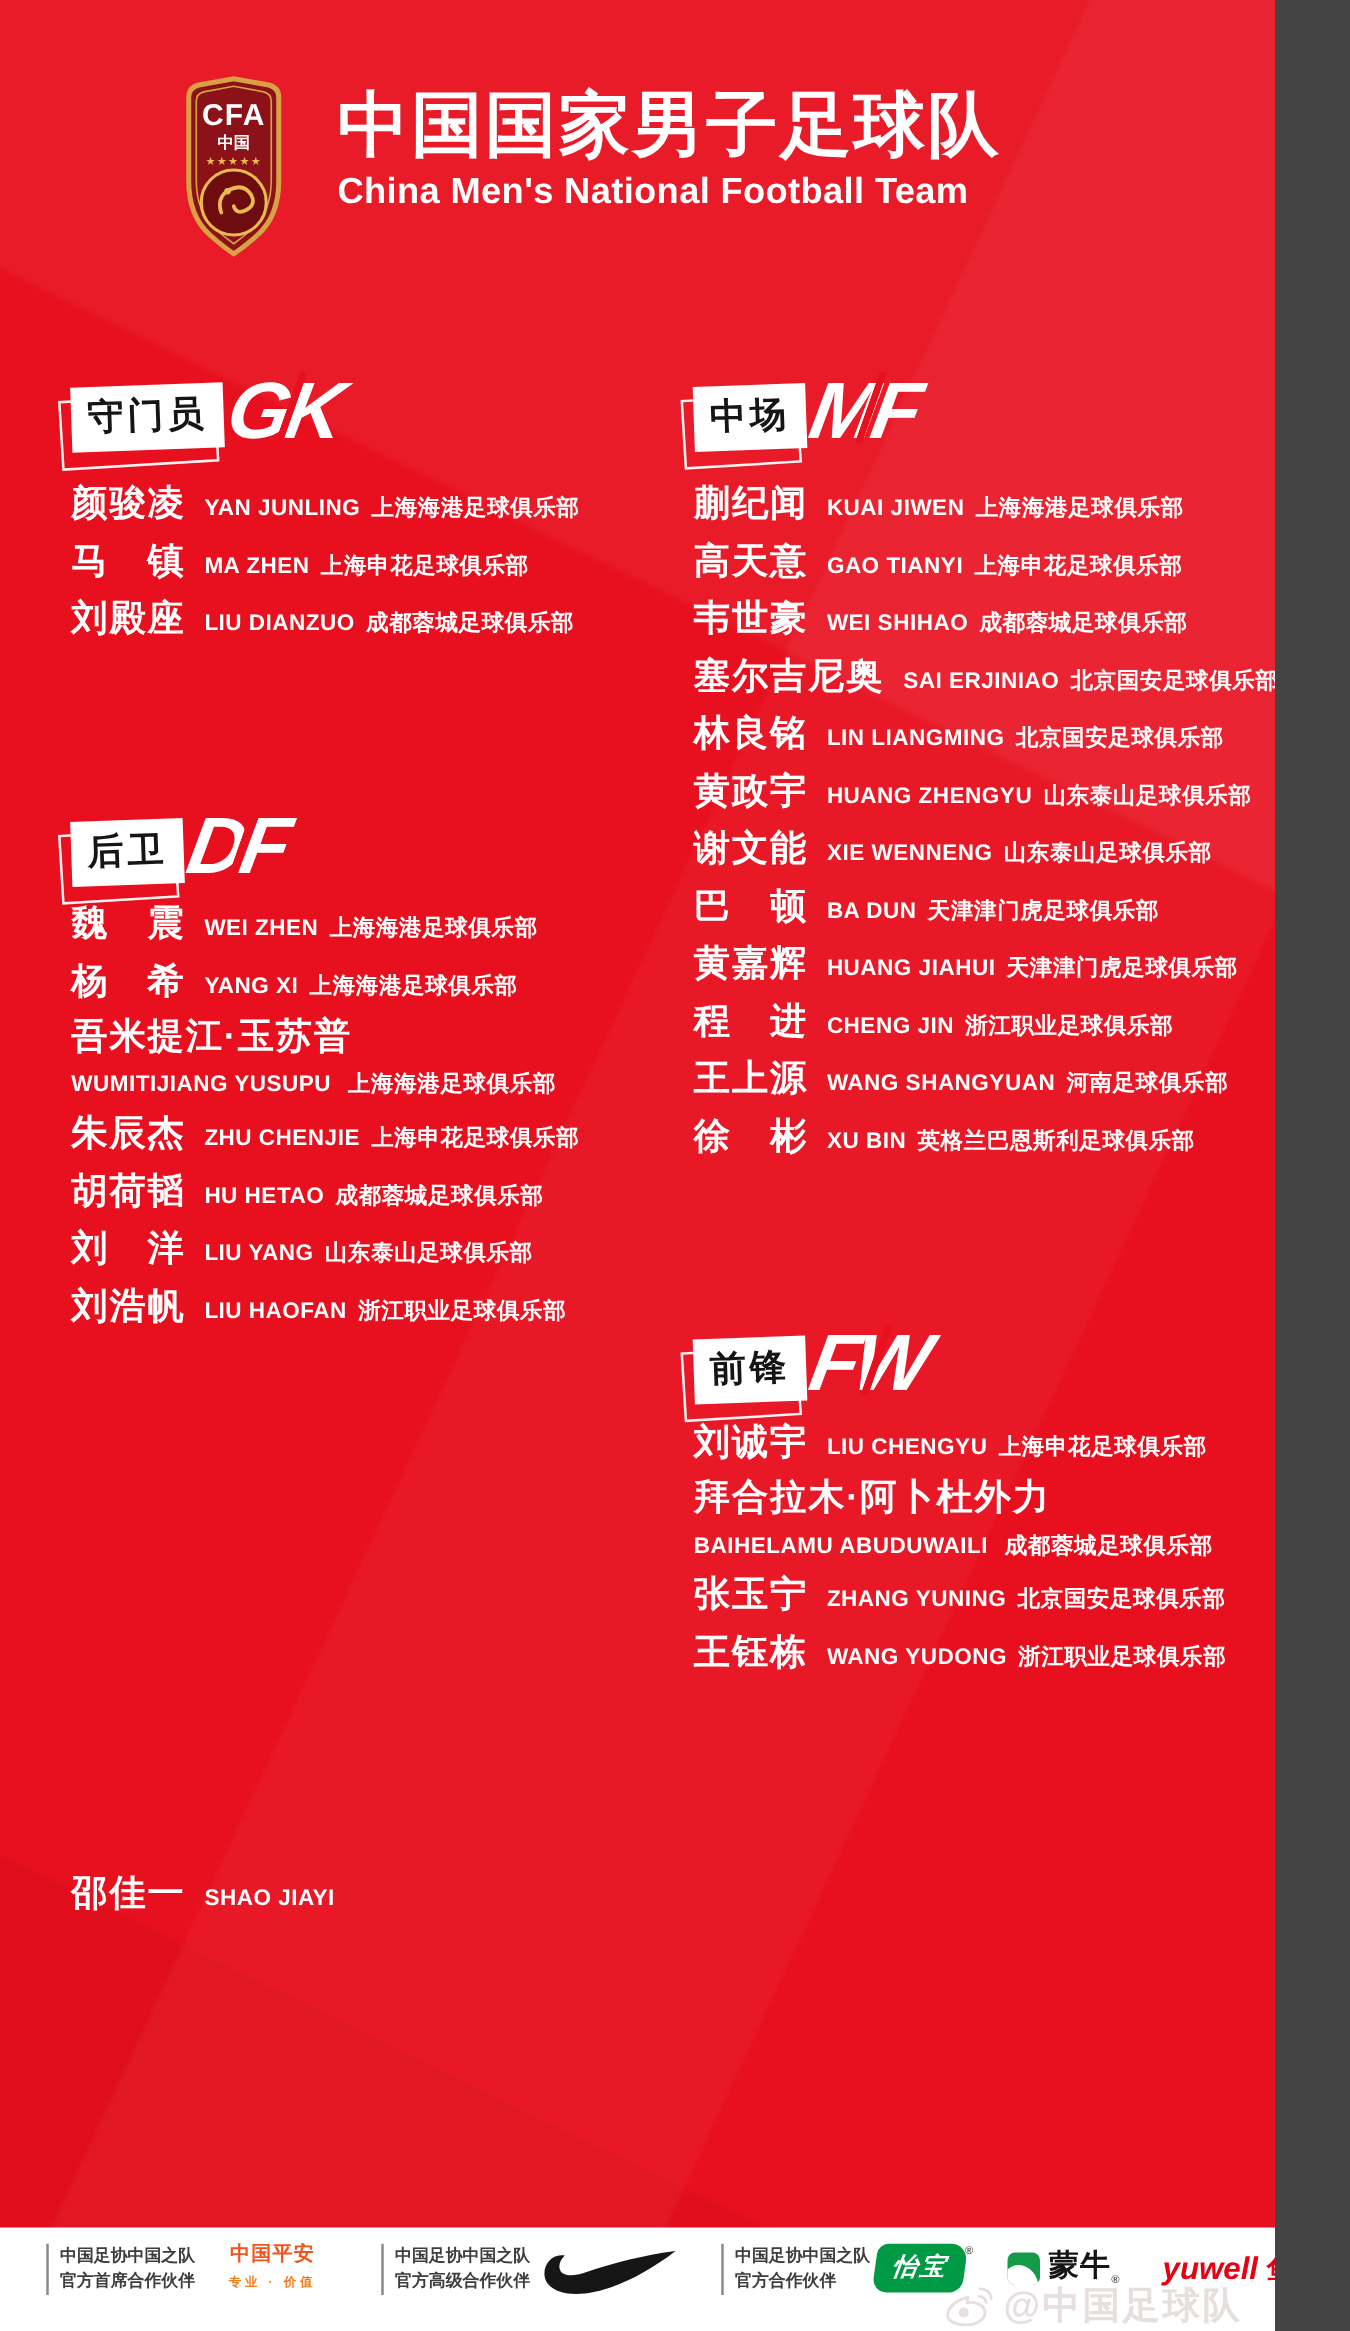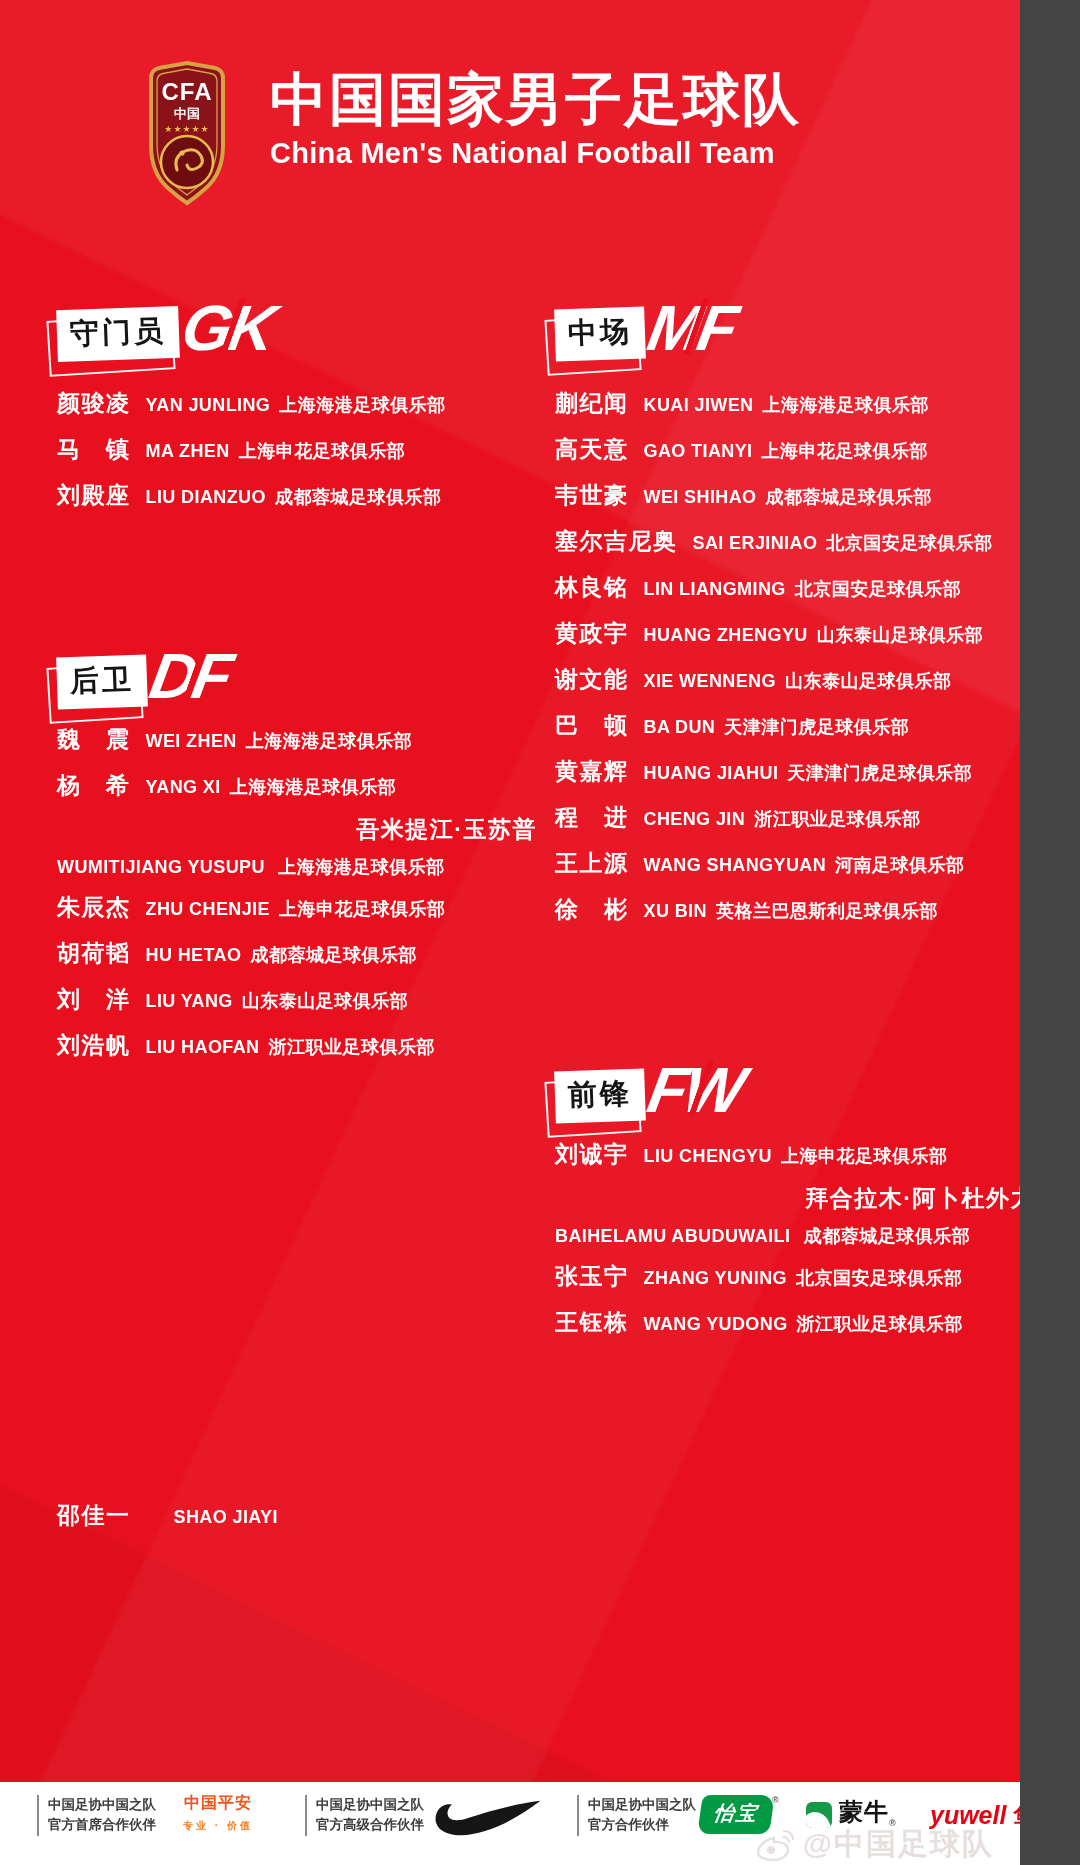--- a/index.html
+++ b/index.html
@@ -32,32 +32,32 @@
            transform:rotate(-2deg);}
   .sec-abbr{position:relative;font-size:64px;line-height:56px;font-weight:900;font-style:italic;
             letter-spacing:-4px;transform:skewX(-10deg);margin-left:4px;}
   .sec-abbr::after{content:"";position:absolute;left:-8px;right:-4px;top:-2px;bottom:2px;
             background:linear-gradient(100deg, rgba(0,0,0,0) 54%, #E80F1E 54.5%, #E80F1E 59.5%, rgba(0,0,0,0) 60%);}
 
   .rows-gk,.rows-mf{margin-top:16px;}
   .rows-df{margin-top:4px;}
   .rows-fw{margin-top:5px;}
   .row{display:flex;align-items:baseline;height:46px;}
-  .pname{font-size:23px;font-weight:800;line-height:46px;letter-spacing:1.5px;white-space:pre;text-align:right;}
+  .pname{font-size:29px;font-weight:800;line-height:46px;letter-spacing:1.5px;white-space:pre;}
   .pen{font-size:18px;font-weight:700;margin-left:15px;letter-spacing:0.4px;white-space:pre;}
   .pclub{font-size:18px;font-weight:700;margin-left:9px;letter-spacing:0.5px;}
   .row2{display:block;height:76px;}
   .row2 .pname{line-height:42px;display:block;}
   .row2 .subline{line-height:30px;margin-top:2px;}
   .row2 .pen{margin-left:0;}
 
   
   .coach{position:absolute;left:57px;top:1480px;}
   .coach-label{font-size:30px;font-weight:900;color:#F5BE58;letter-spacing:3px;line-height:40px;}
-  .coach-row{margin-top:12px;gap:28px;}
+  .coach-row{margin-top:12px;}
 
   
   .footer{position:absolute;left:0;top:1782px;width:1080px;height:83px;background:#fff;color:#3d3d3d;}
   .plabel{position:absolute;top:13px;font-size:13.5px;line-height:1.5;font-weight:600;
           border-left:2px solid #8a8a8a;padding-left:9px;color:#3d3d3d;}
   #plabel-1{left:37px;} #plabel-2{left:305px;} #plabel-3{left:577px;}
   .pingan{position:absolute;left:160px;top:11px;width:116px;text-align:center;}
   .pingan-name{font-size:16px;font-weight:900;color:#F0551E;letter-spacing:1px;}
   .pingan-slogan{font-size:10px;color:#F07E1E;letter-spacing:3px;margin-top:5px;font-weight:700;}
   .nike{position:absolute;left:432px;top:17px;}

